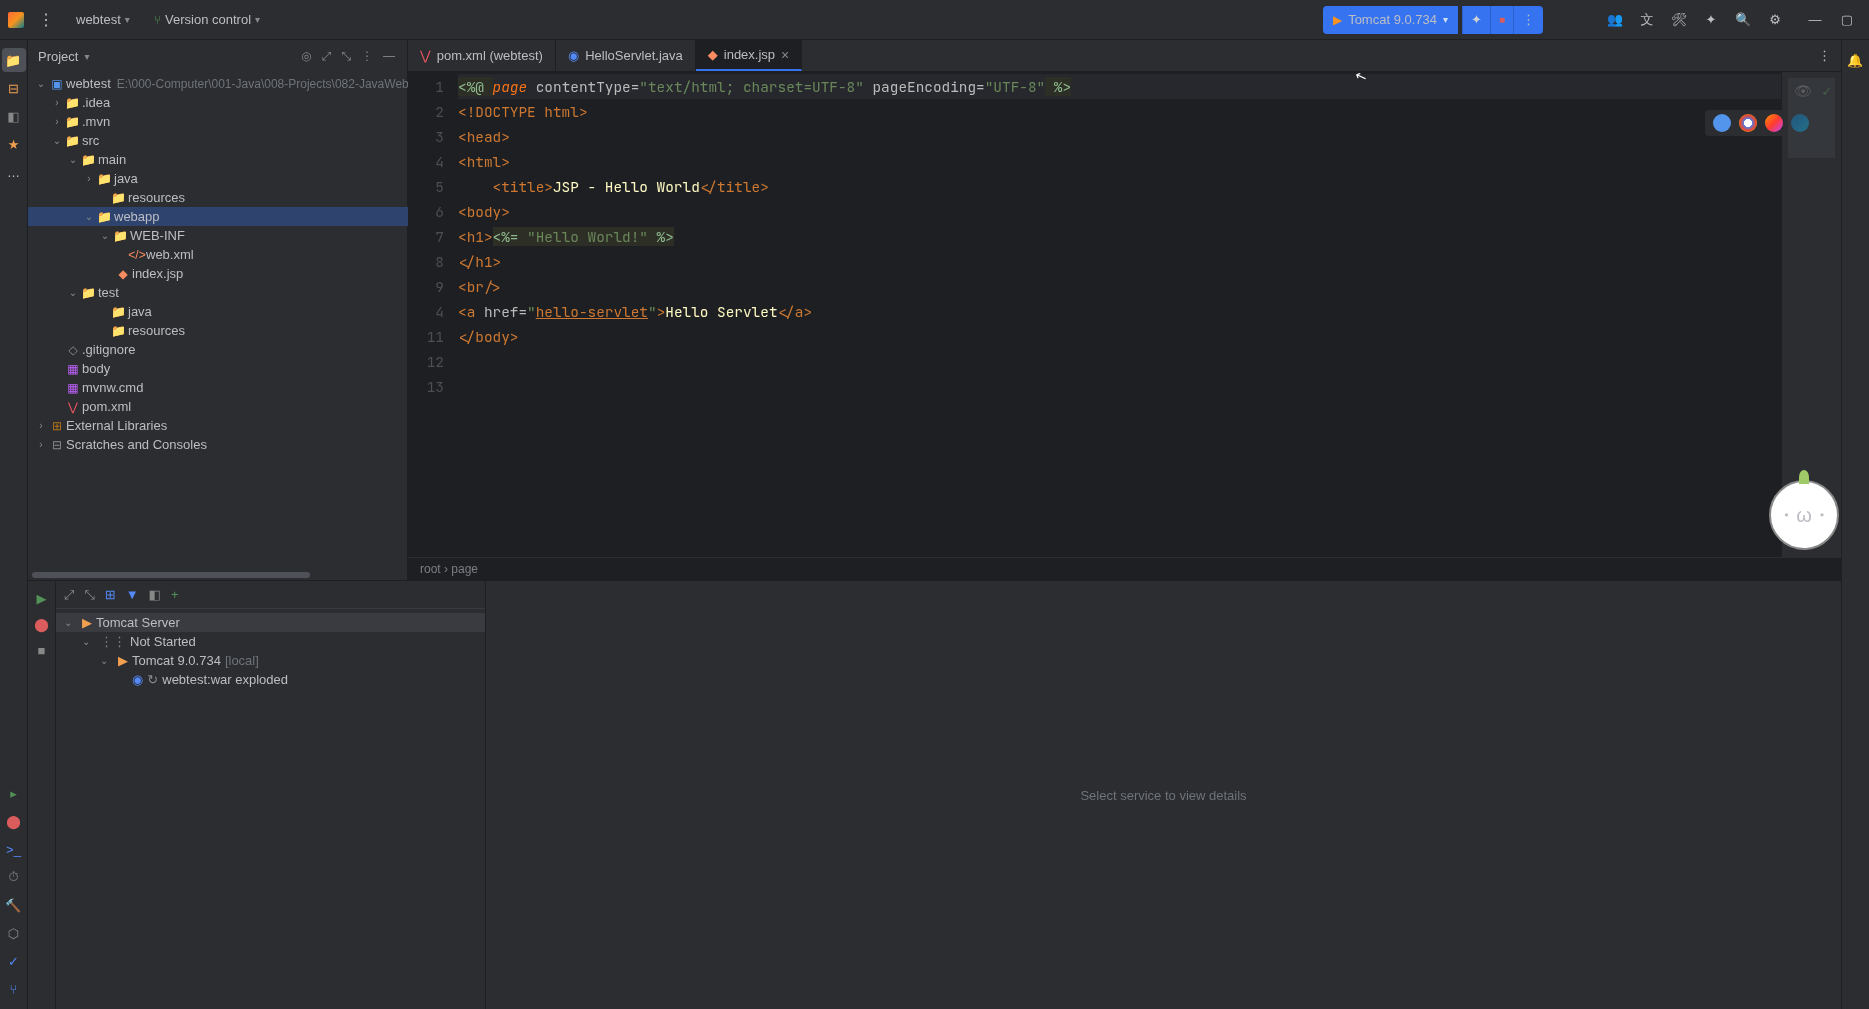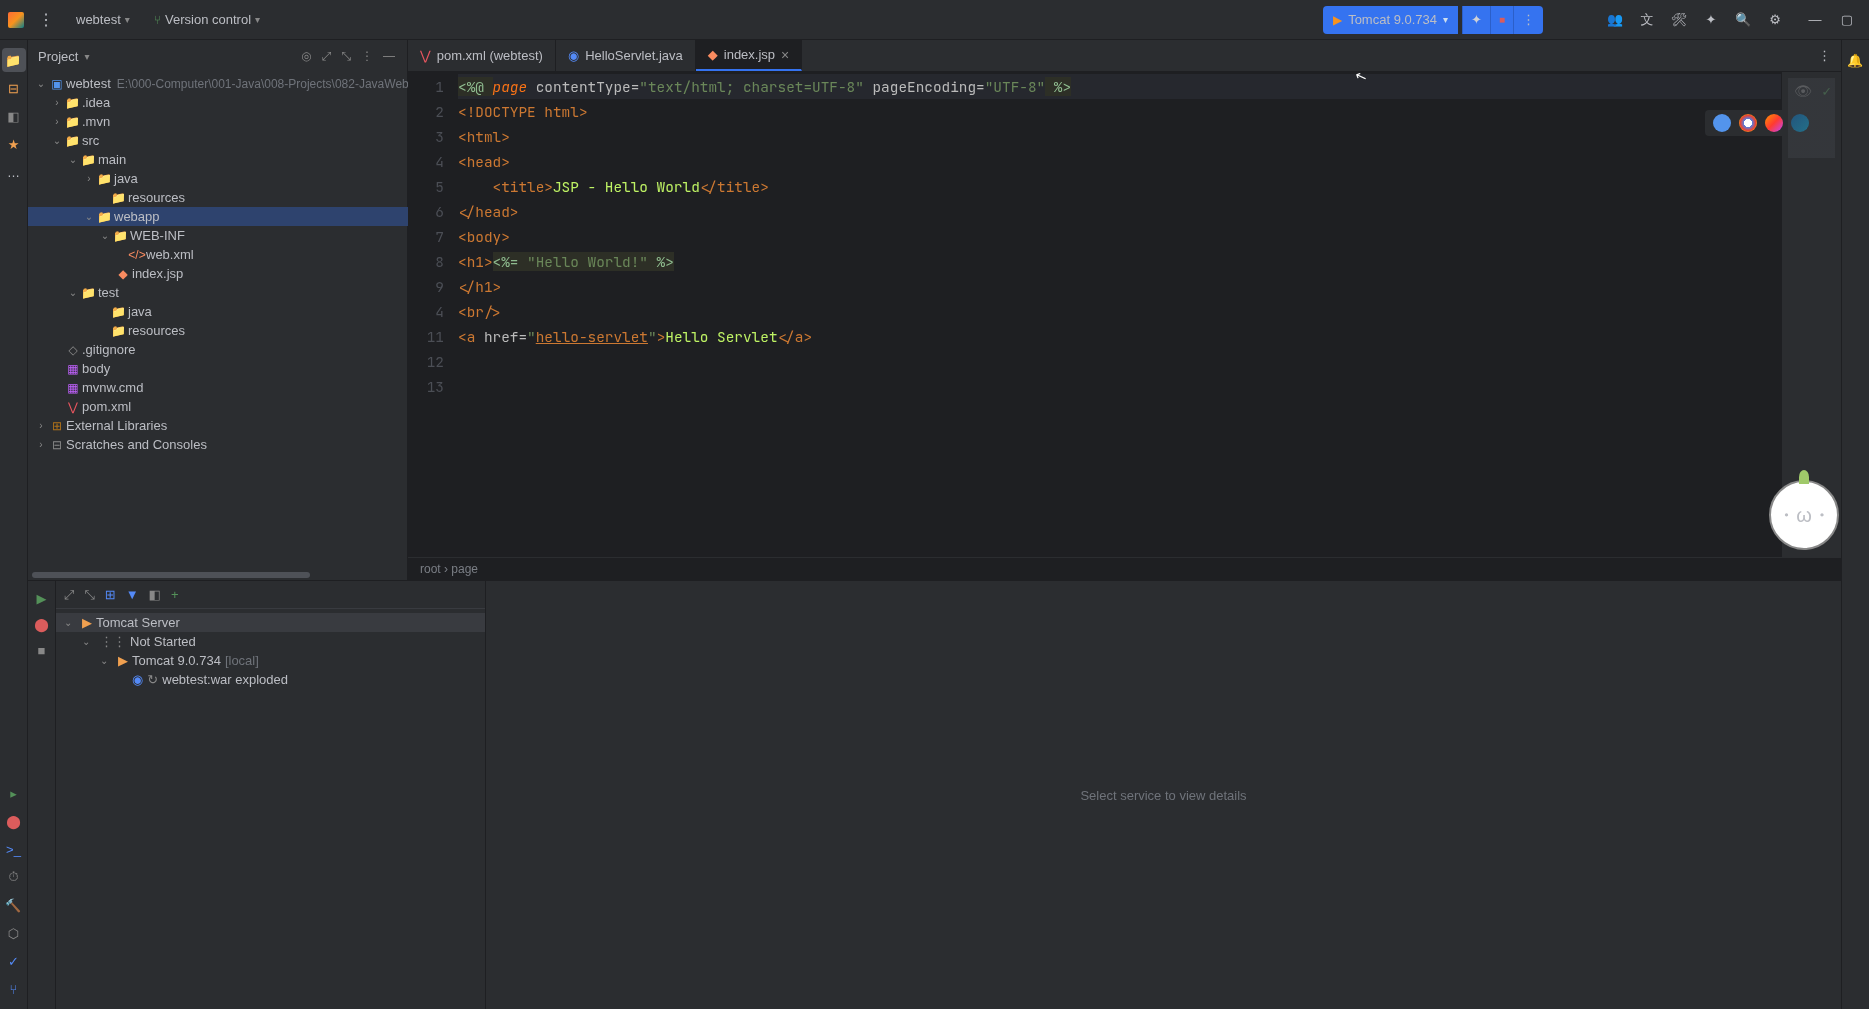--- a/index.html
+++ b/index.html
@@ -130,21 +130,21 @@
 
 .editor-body { flex:1; display:flex; font-family:"JetBrains Mono","Consolas",monospace; font-size:14.4px; line-height:25px; position:relative;}
 .gutter { width:50px; background:#1e1f22; color:#4b4e55; text-align:right; padding-right:14px; padding-top:2px; user-select:none;}
 .code-lines { flex:1; padding-top:2px; position:relative;}
 .code-line { height:25px; white-space:pre;}
 .hl-line { background:#26282e; position:absolute; left:0; right:0; height:25px; top:2px;}
 .t-tag { color:#cc7832;}
 .t-page { color:#f97316; font-style:italic;}
 .t-attr { color:#bababa;}
 .t-str { color:#6a8759;}
-.t-txt { color:#bef264;}
+.t-txt { color:#fef9c3;}
 .t-jsp { color:#8fbc8f; background:#2d2f26;}
 .t-jspstr { color:#6a8759; background:#2d2f26;}
 .t-link { color:#cc7832; text-decoration:underline;}
 
 .editor-topright { position:absolute; top:6px; right:10px; display:flex; gap:10px; align-items:center;}
 .inspection-ok { color:#549159;}
 .eye-icon { color:#888;}
 .browser-row { position:absolute; top:38px; right:24px; display:flex; gap:8px; background:#2b2d30; padding:4px 8px; border-radius:4px;}
 .browser-icon { width:18px; height:18px; border-radius:50%; cursor:pointer;}
 .b1 { background:#5394ec;}
@@ -421,29 +421,29 @@
             <div>9</div>
             <div>4</div>
             <div>11</div>
             <div>12</div>
             <div>13</div>
           </div>
           <div class="code-lines">
             <div class="hl-line"></div>
             <div class="code-line" style="position:relative"><span class="t-jsp">&lt;%@ </span><span class="t-page">page</span><span class="t-attr"> contentType=</span><span class="t-str">"text/html; charset=UTF-8"</span><span class="t-attr"> pageEncoding=</span><span class="t-str">"UTF-8"</span><span class="t-jsp"> %&gt;</span></div>
             <div class="code-line"><span class="t-tag">&lt;!DOCTYPE html&gt;</span></div>
+            <div class="code-line"><span class="t-tag">&lt;head&gt;</span></div>
             <div class="code-line"><span class="t-tag">&lt;html&gt;</span></div>
-            <div class="code-line"><span class="t-tag">&lt;head&gt;</span></div>
             <div class="code-line"><span class="t-tag">    &lt;title&gt;</span><span class="t-txt">JSP - Hello World</span><span class="t-tag">&lt;/title&gt;</span></div>
-            <div class="code-line"><span class="t-tag">&lt;/head&gt;</span></div>
             <div class="code-line"><span class="t-tag">&lt;body&gt;</span></div>
             <div class="code-line"><span class="t-tag">&lt;h1&gt;</span><span class="t-jsp">&lt;%= </span><span class="t-jspstr">"Hello World!"</span><span class="t-jsp"> %&gt;</span></div>
             <div class="code-line"><span class="t-tag">&lt;/h1&gt;</span></div>
             <div class="code-line"><span class="t-tag">&lt;br/&gt;</span></div>
             <div class="code-line"><span class="t-tag">&lt;a </span><span class="t-attr">href=</span><span class="t-str">"</span><span class="t-link">hello-servlet</span><span class="t-str">"</span><span class="t-tag">&gt;</span><span class="t-txt">Hello Servlet</span><span class="t-tag">&lt;/a&gt;</span></div>
+            <div class="code-line"><span class="t-tag">&lt;/body&gt;</span></div>
           </div>
 
           <div class="editor-topright">
             <span class="eye-icon">👁</span>
             <span class="inspection-ok">✓</span>
           </div>
           <div class="browser-row">
             <div class="browser-icon b1"></div>
             <div class="browser-icon b2"></div>
             <div class="browser-icon b3"></div>

